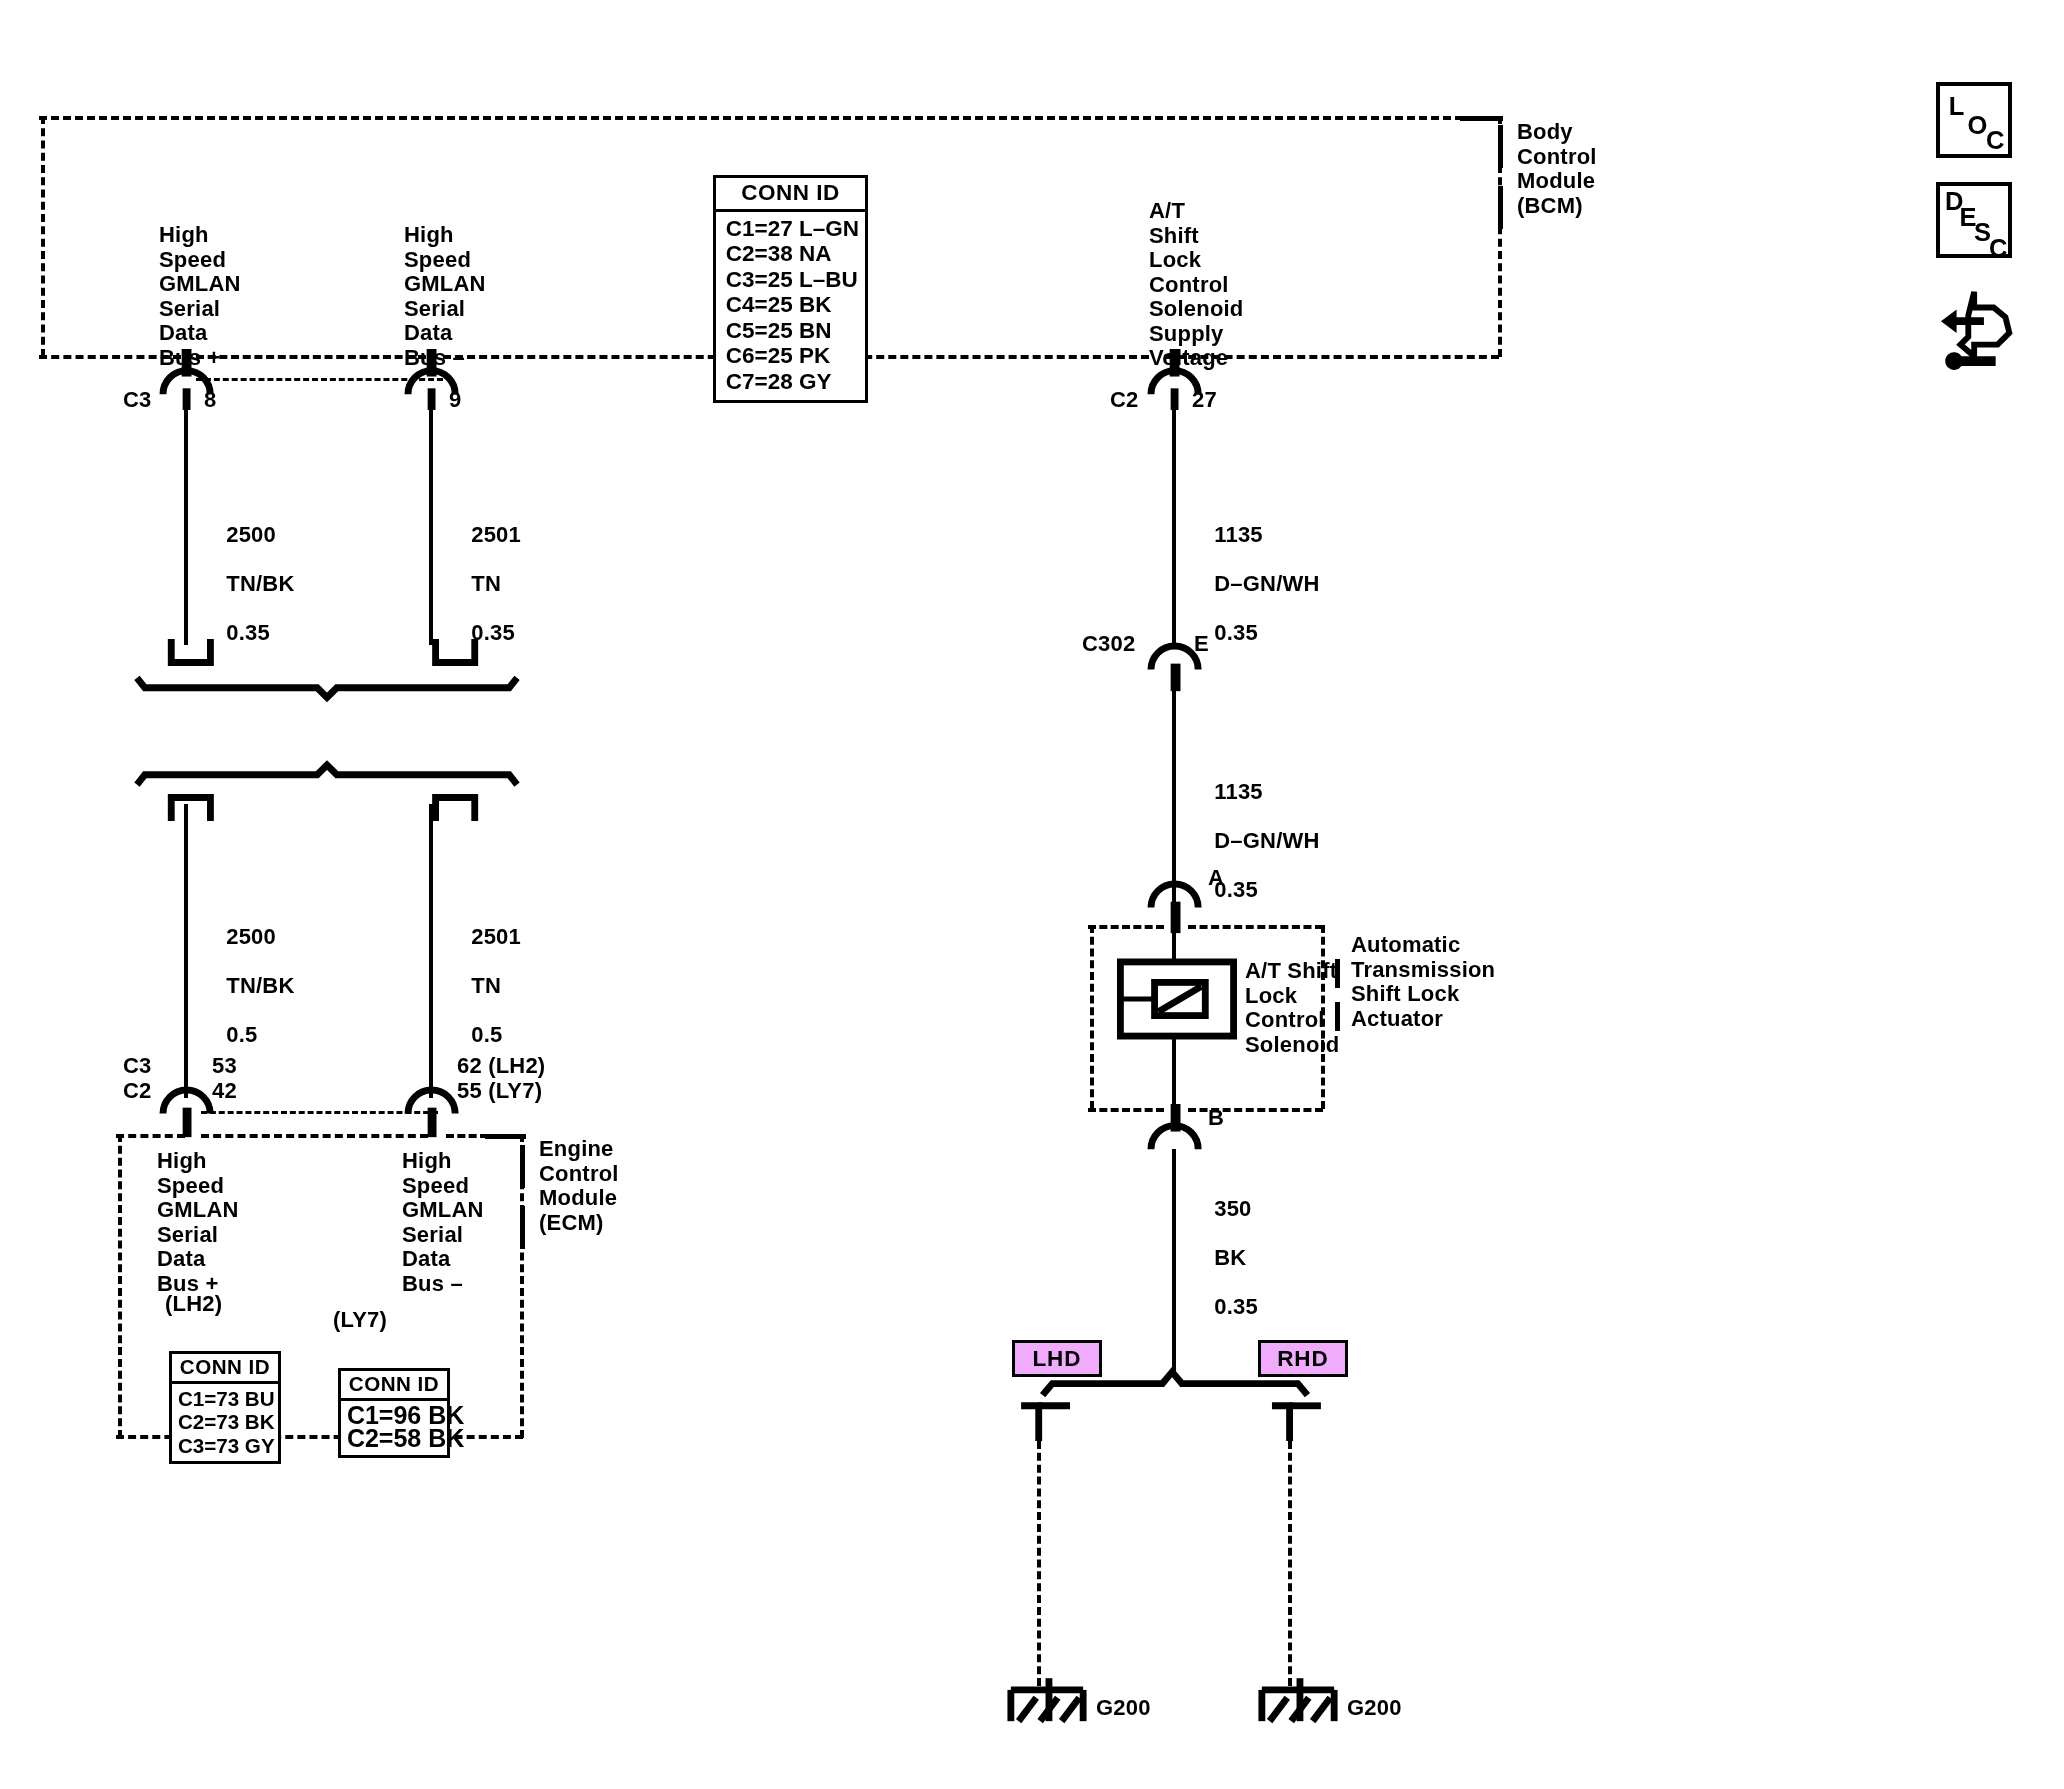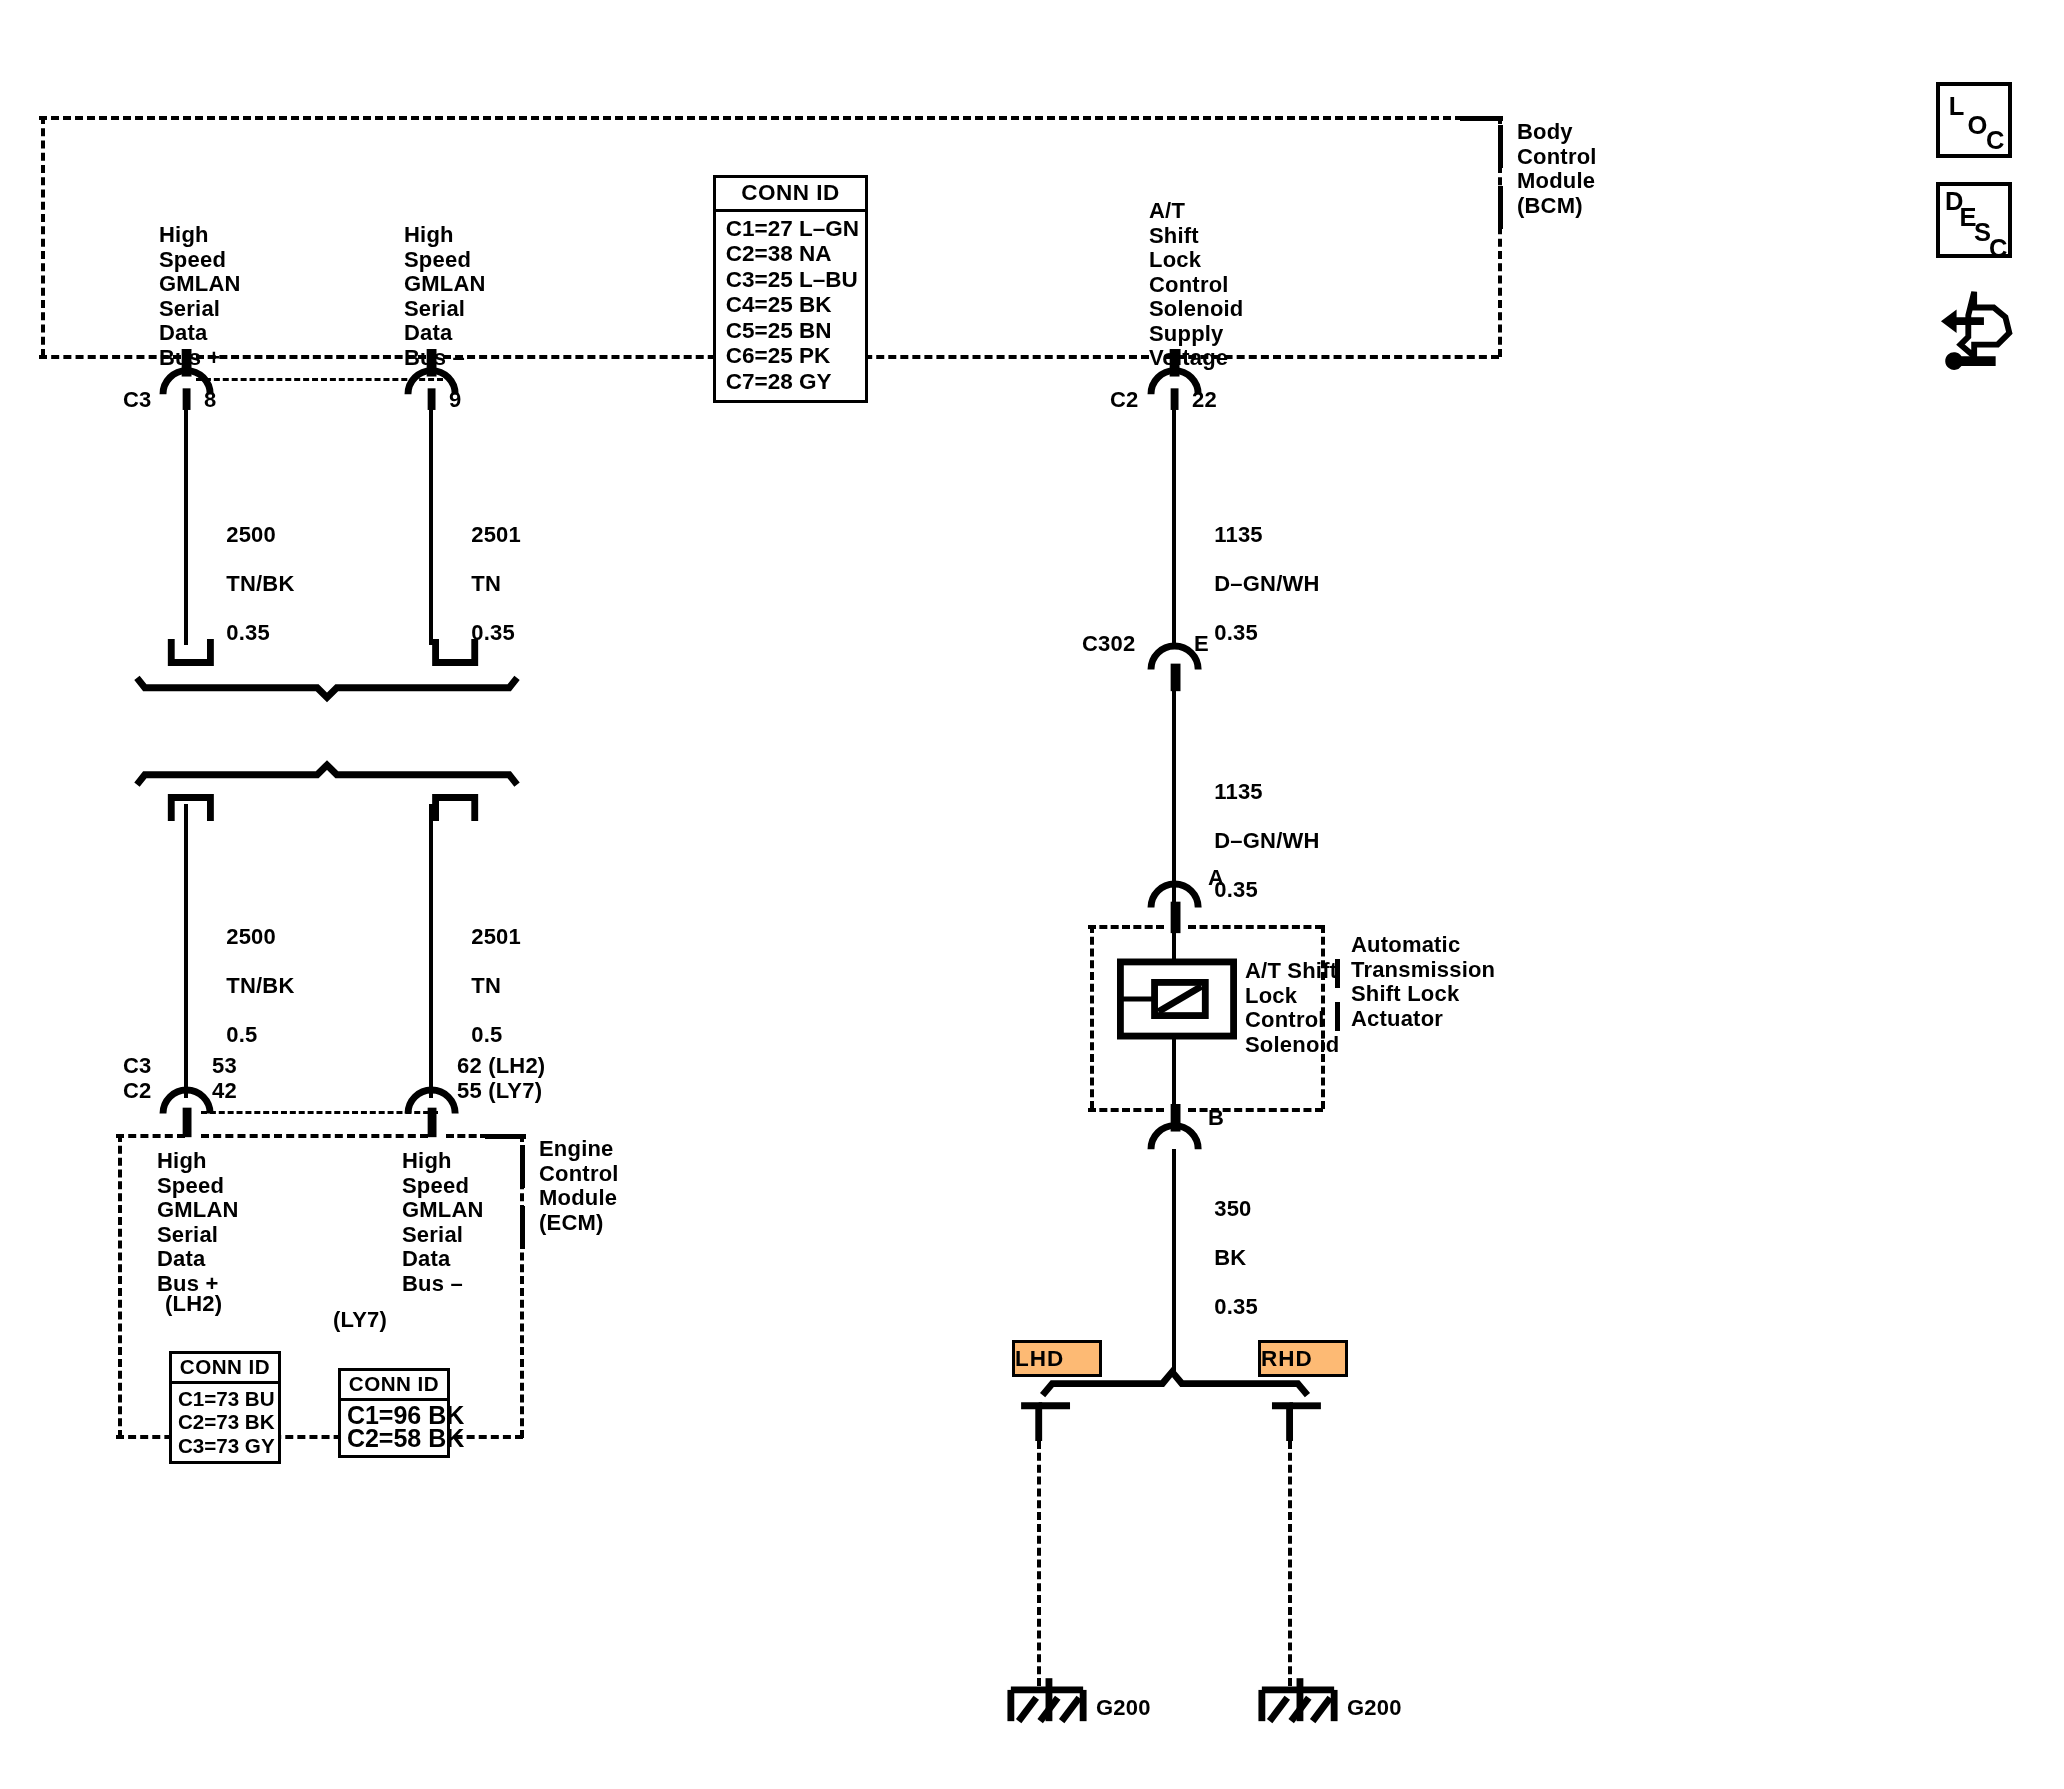--- a/index.html
+++ b/index.html
@@ -12,22 +12,22 @@
   .vl{width:3.9px;}
   .hl{height:3.9px;}
   .dash-h{position:absolute;height:0;border-top:4.9px dashed #000;}
   .dash-v{position:absolute;width:0;border-left:4.9px dashed #000;}
   .dash-h.thin{border-top:3.9px dashed #000;}
   .connid{position:absolute;border:3.9px solid #000;background:#fff;box-sizing:border-box;margin-top:31px;}
   .connid .hd{font-size:22.5px;font-weight:700;text-align:center;padding:2px 9.8px 2.9px;border-bottom:3.9px solid #000;letter-spacing:0.5px;}
   .connid .bd{font-size:22.5px;font-weight:700;padding:3.9px 9.8px 5.9px;line-height:25.5px;white-space:pre;}
   .sqbtn{position:absolute;border:4.9px solid #000;background:#fff;box-sizing:border-box;}
   .sqbtn span{position:absolute;font-size:25.5px;font-weight:600;}
-  .labelbox{position:absolute;border:3.9px solid #000;background:#fdba74;box-sizing:border-box;
-            font-size:22.5px;font-weight:600;letter-spacing:1px;}
+  .labelbox{position:absolute;border:3.9px solid #000;background:#f0abfc;box-sizing:border-box;
+            font-size:22.5px;font-weight:600;text-align:center;letter-spacing:1px;}
   svg{position:absolute;overflow:visible;}
 </style>
 </head>
 <body>
 
 <div id="sheet">
 
   <div class="dash-h" style="left:39px;top:116px;width:1460px;"></div>
   <div class="dash-v" style="left:41px;top:116px;height:241px;"></div>
   <div class="dash-h" style="left:39px;top:355px;width:142px;"></div>
@@ -91,21 +91,21 @@
   <div class="t" style="left:449px;top:388px;">9</div>
 
   <div class="dash-h thin" style="left:196px;top:378px;width:247px;"></div>
 
   <svg style="left:1145px;top:349px;width:69px;height:59px;" viewBox="0 0 70 60" width="69" height="59">
     <rect x="25" y="0" width="10" height="28" fill="#000"></rect>
     <path d="M6 46 A24 24 0 0 1 54 46" stroke="#000" stroke-width="7" fill="none"></path>
     <rect x="26" y="40" width="8" height="22" fill="#000"></rect>
   </svg>
   <div class="t" style="left:1110px;top:388px;">C2</div>
-  <div class="t" style="left:1192px;top:388px;">22</div>
+  <div class="t" style="left:1192px;top:388px;">27</div>
 
   <div class="ln vl" style="left:184px;top:404px;height:241px;"></div>
   <div class="ln vl" style="left:429px;top:404px;height:241px;"></div>
   <div class="t" style="left:201px;top:498px;">
     <span>2500</span><br>
     <span>TN/BK</span><br>
     <span>0.35</span>
   </div>
   <div class="t" style="left:446px;top:498px;">
     <span>2501</span><br>

